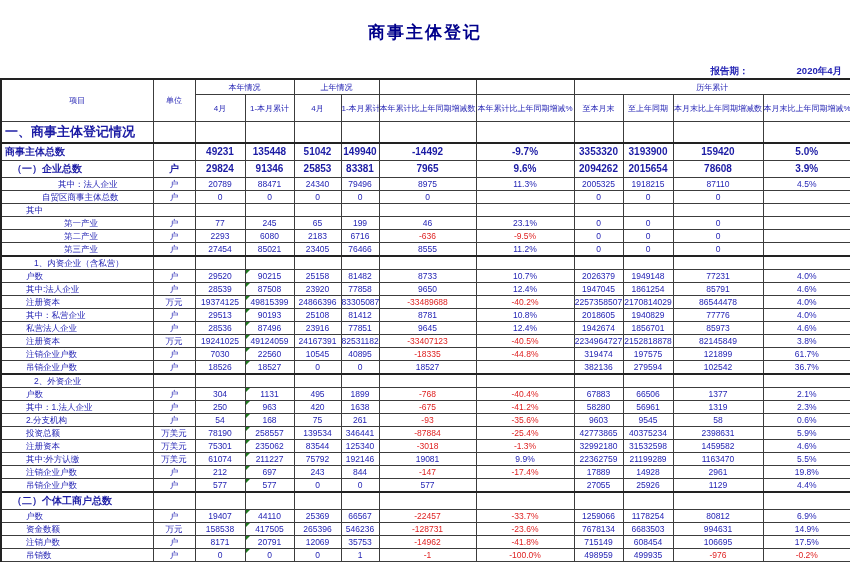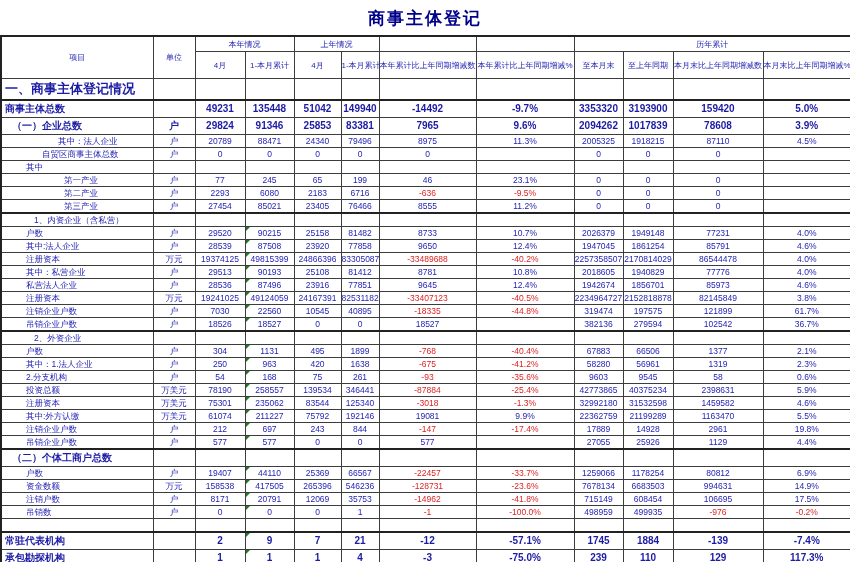--- a/index.html
+++ b/index.html
@@ -1,17 +1,17 @@
 <!DOCTYPE html>
 <html><head>
 <meta charset="utf-8">
 <style>
   html,body{margin:0;padding:0;background:#fff;}
   .page{width:850px;height:562px;overflow:hidden;font-family:"Liberation Sans","DejaVu Sans",sans-serif;background:#fff;}
-  .title{margin:2px;padding:5px 0 3px;text-align:center;font-size:17px;font-weight:bold;color:#00008B;letter-spacing:2px;}
+  .title{margin:16px;padding:5px 0 3px;text-align:center;font-size:17px;font-weight:bold;color:#00008B;letter-spacing:2px;}
   .report-line{display:flex;justify-content:flex-end;align-items:flex-end;height:15px;font-size:9.5px;font-weight:bold;color:#2424B4;padding-right:8px;}
   .report-line .rp-label{margin-right:48px;}
   table.report{border-collapse:collapse;table-layout:fixed;width:850px;border:2px solid #222;}
   th,td{border:1px solid #3c3c3c;overflow:hidden;white-space:nowrap;padding:0;}
   thead th{font-size:8px;font-weight:normal;color:#2424B4;text-align:center;background:#fff;}
   thead tr.grp th{height:14px;}
   thead tr.sub th{height:26px;}
   td{font-size:8.5px;color:#2424B4;text-align:center;height:12px;line-height:1.05;}
   td.label-cell{text-align:left;}
   td.neg{color:#DE1F1F;}
@@ -24,20 +24,24 @@
   td.mk::before{content:"";position:absolute;left:0;top:0;width:0;height:0;border-top:4px solid #1E7A1E;border-right:4px solid transparent;}
   .ind0{padding-left:3px;} .ind1{padding-left:10px;} .ind2{padding-left:32px;}
   .ind3{padding-left:24px;} .ind4{padding-left:40px;} .ind5{padding-left:56px;} .ind6{padding-left:62px;}
 </style>
 </head>
 <body>
 
 <div class="page">
   <h1 class="title">商事主体登记</h1>
 
+  <div class="report-line">
+    <span class="rp-label">报告期：</span>
+    <span class="rp-value">2020年4月</span>
+  </div>
 
   <table class="report">
     <colgroup>
       <col style="width:152px">
         <col style="width:42px">
       <col style="width:50px">
         <col style="width:49px">
       <col style="width:47px">
         <col style="width:38px">
       <col style="width:97px">
@@ -102,21 +106,21 @@
         <tr class="bold-row">
           <td class="label-cell ind1">（一）企业总数</td>
           <td>户</td>
           <td>29824</td>
           <td>91346</td>
           <td>25853</td>
           <td>83381</td>
           <td>7965</td>
           <td>9.6%</td>
           <td>2094262</td>
-          <td>1017839</td>
+          <td>2015654</td>
           <td>78608</td>
           <td>3.9%</td>
         </tr>
         <tr>
           <td class="label-cell ind5">其中：法人企业</td>
           <td>户</td>
           <td>20789</td>
           <td>88471</td>
           <td>24340</td>
           <td>79496</td>

